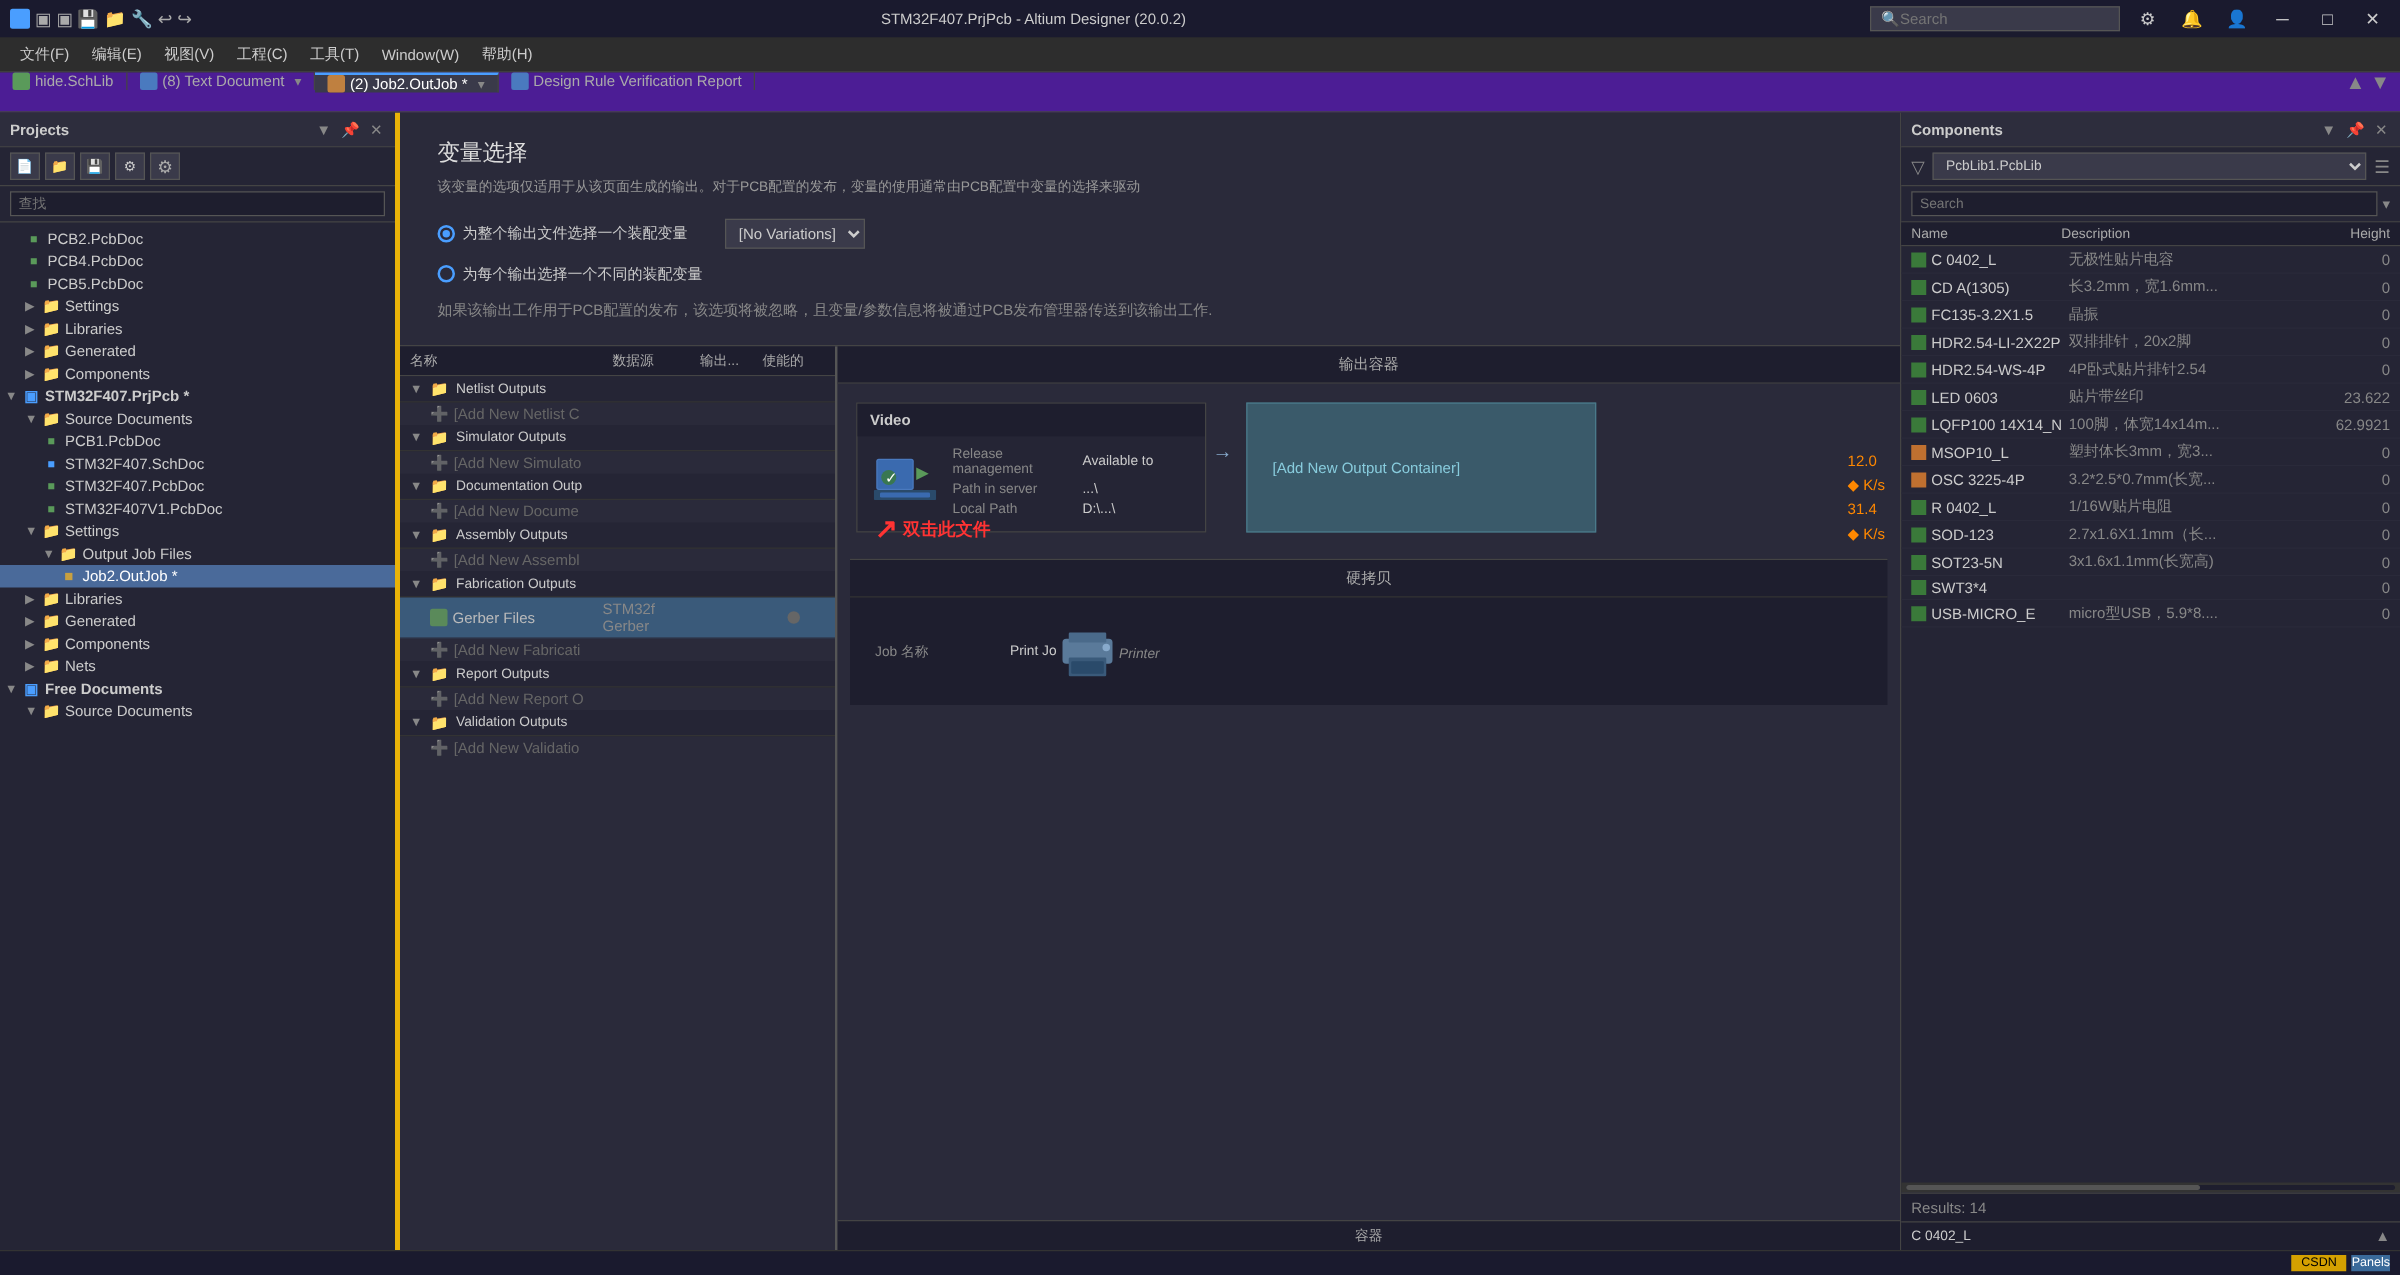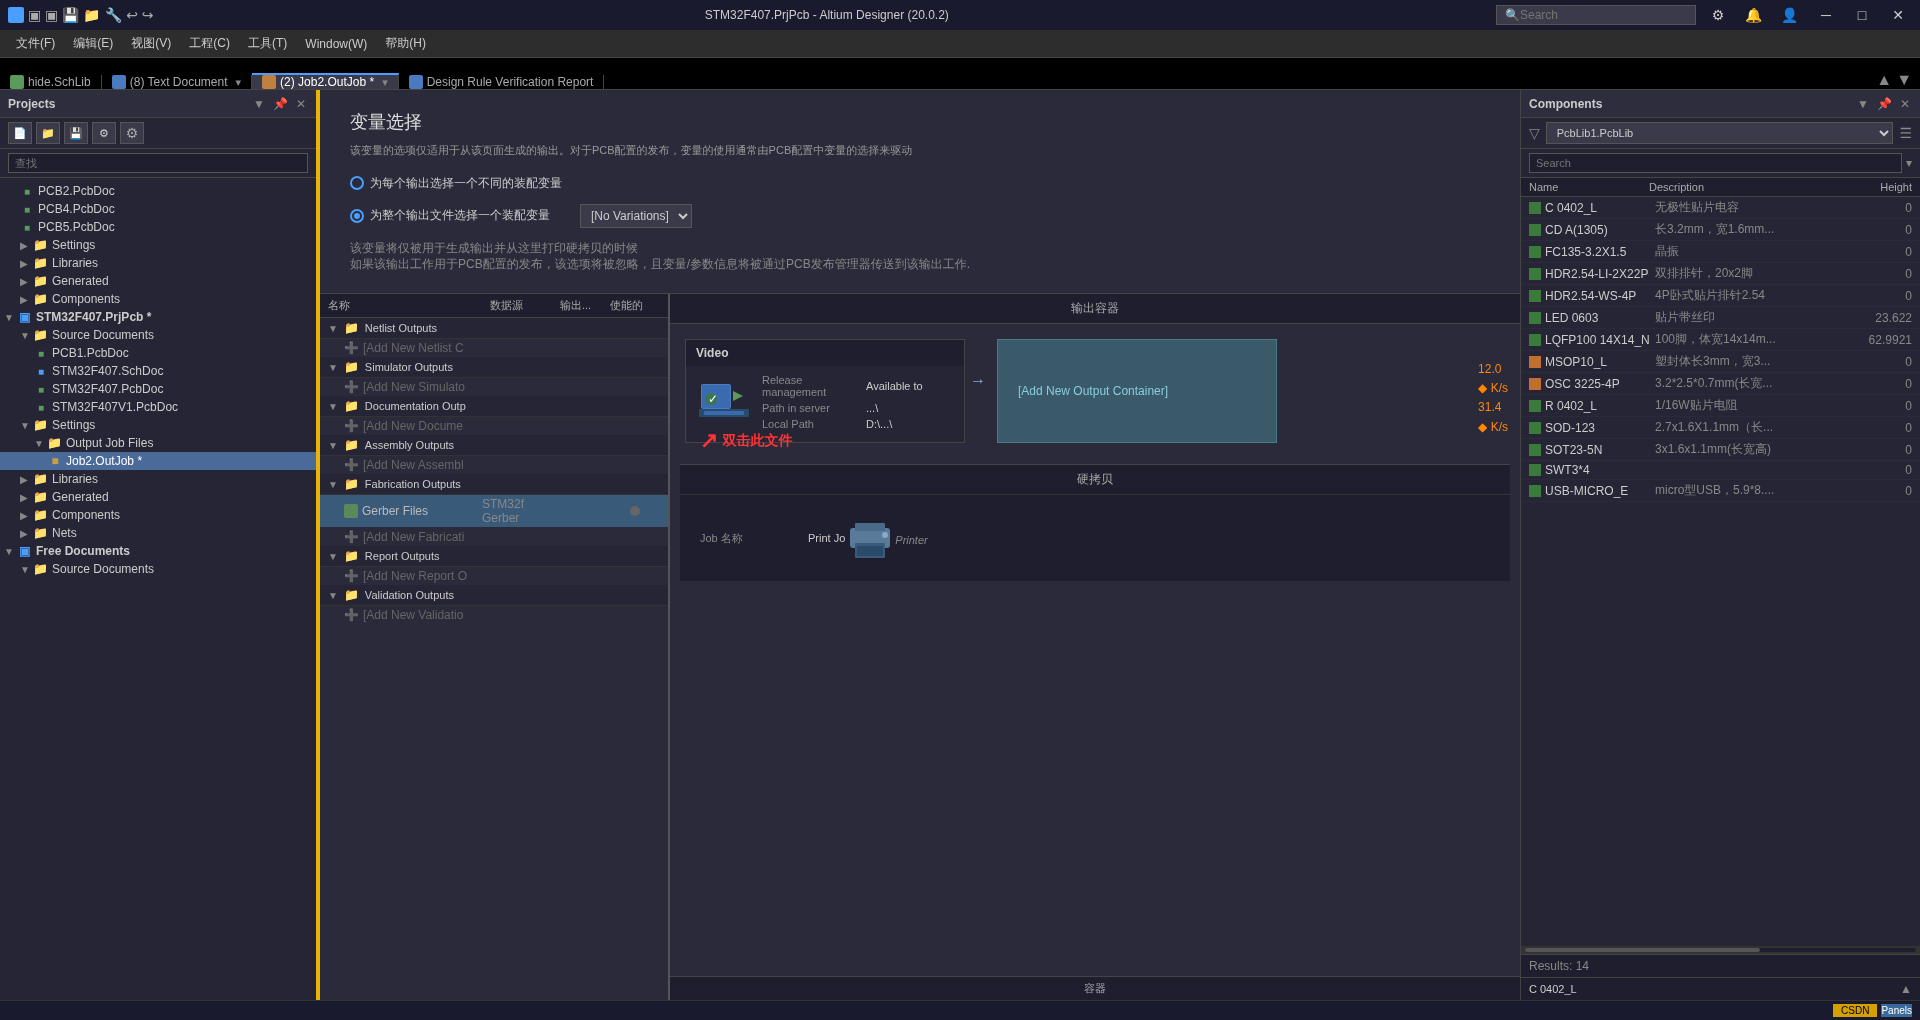--- a/index.html
+++ b/index.html
@@ -34,24 +34,24 @@
       align-items: center;
       padding: 0 8px;
       gap: 2px;
       border-bottom: 1px solid #444;
       flex-shrink: 0;
     }
     .menubar-item { padding: 3px 8px; color: #ccc; cursor: pointer; font-size: 12px; }
 
     
     .tabbar {
-      background: #000000;
+      background: #4c1d95;
       height: 32px;
       display: flex;
-      align-items: flex-end;
+      align-items: flex-start;
       border-bottom: 1px solid #444;
       flex-shrink: 0;
     }
     .tab {
       display: flex; align-items: center; gap: 4px;
       padding: 0 10px;
       border-right: 1px solid #444;
       cursor: pointer;
       color: #aaa;
       font-size: 11px;
@@ -590,35 +590,34 @@
     </div>
   </div>
 
   <div class="center-panel">
 
     <div class="variant-area">
       <div class="variant-title">变量选择</div>
       <div class="variant-desc">该变量的选项仅适用于从该页面生成的输出。对于PCB配置的发布，变量的使用通常由PCB配置中变量的选择来驱动</div>
       <div class="variant-options">
         <div class="radio-option">
-          <div class="radio-circle"></div>
-          <span class="radio-label">为每个输出选择一个不同的装配变量</span>
-        </div>
-      </div>
-      <div class="variant-options">
-        <div class="radio-option">
           <div class="radio-circle checked"></div>
           <span class="radio-label">为整个输出文件选择一个装配变量</span>
         </div>
         <select class="variant-select">
           <option>[No Variations]</option>
         </select>
       </div>
+      <div class="variant-options">
+        <div class="radio-option">
+          <div class="radio-circle"></div>
+          <span class="radio-label">为每个输出选择一个不同的装配变量</span>
+        </div>
+      </div>
       <div class="variant-note">
-        <div>该变量将仅被用于生成输出并从这里打印硬拷贝的时候</div>
         <div>如果该输出工作用于PCB配置的发布，该选项将被忽略，且变量/参数信息将被通过PCB发布管理器传送到该输出工作.</div>
       </div>
     </div>
 
     <div class="output-area">
 
       <div class="output-left">
         <div class="output-header">
           <span class="output-col name">名称</span>
           <span class="output-col datasrc">数据源</span>

